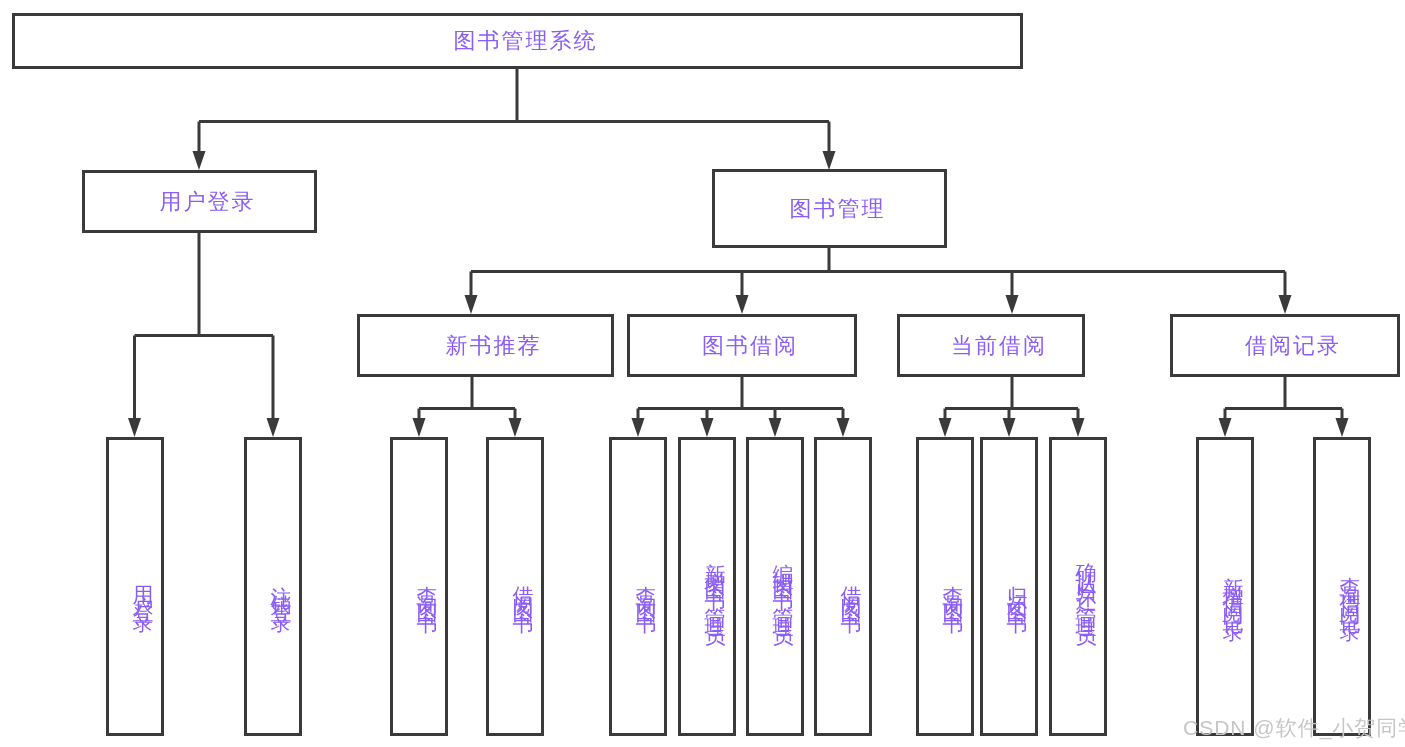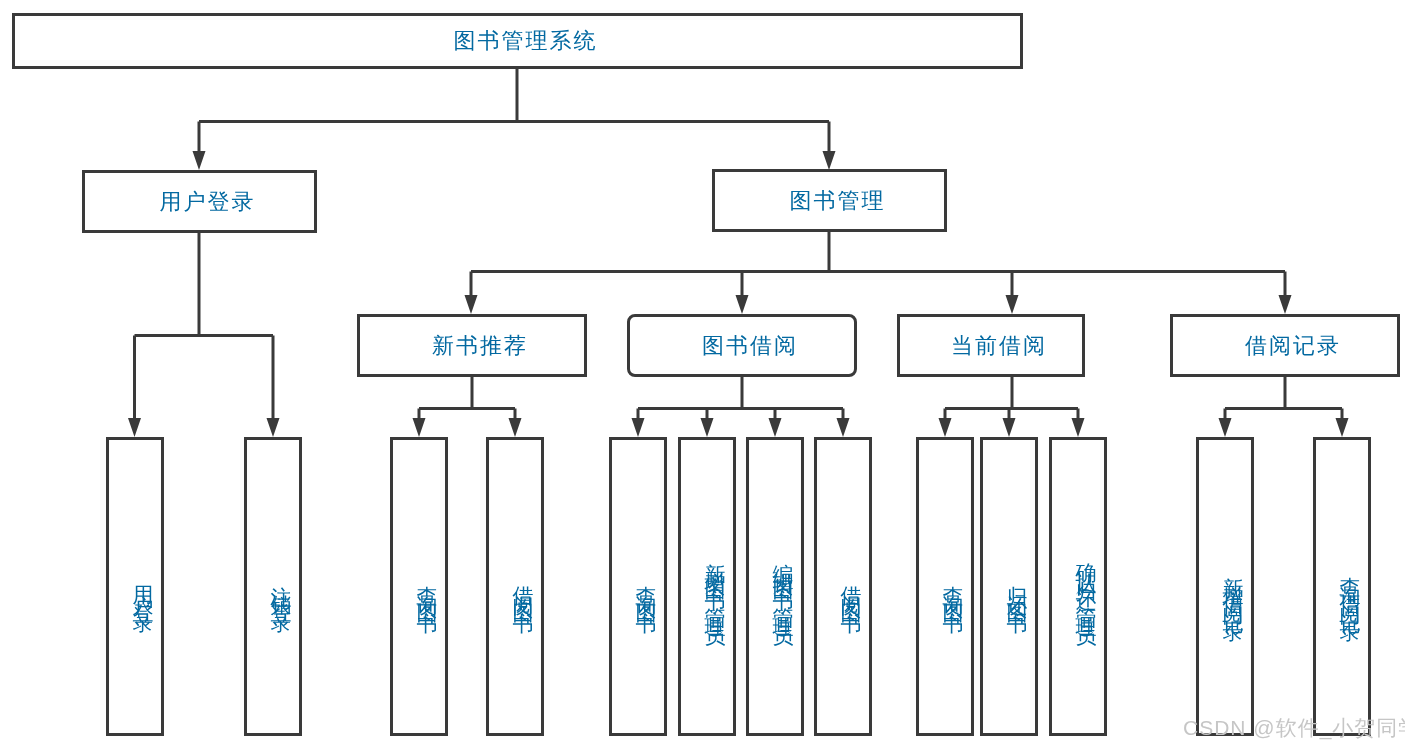--- a/index.html
+++ b/index.html
@@ -21,21 +21,21 @@
     z-index: 1;
   }
   .box {
     position: absolute;
     box-sizing: border-box;
     border: 3px solid #3a3a3a;
     background: #ffffff;
     display: flex;
     align-items: center;
     justify-content: center;
-    color: #0369a1;
+    color: #8b5cf6;
     z-index: 2;
     padding-left: 16px;
   }
   .hbox {
     font-size: 22px;
     letter-spacing: 2px;
     white-space: nowrap;
   }
   .vbox {
     width: 58px;
@@ -54,24 +54,24 @@
     font-size: 21px;
     color: #c6c6c6;
     letter-spacing: 1px;
     white-space: nowrap;
     z-index: 5;
   }
   
   #n-root   { left: 12px;  top: 13px;  width: 1011px; height: 56px; }
   
   #n-user   { left: 82px;  top: 170px; width: 235px; height: 63px; }
-  #n-mgmt   { left: 712px; top: 169px; width: 235px; height: 63px; }
+  #n-mgmt   { left: 712px; top: 169px; width: 235px; height: 79px; }
   
-  #n-rec    { left: 357px; top: 314px; width: 230px; height: 63px; }
-  #n-borrow { left: 627px; top: 314px; width: 230px; height: 63px; border-radius: 8px; }
+  #n-rec    { left: 357px; top: 314px; width: 257px; height: 63px; }
+  #n-borrow { left: 627px; top: 314px; width: 230px; height: 63px; }
   #n-cur    { left: 897px; top: 314px; width: 188px; height: 63px; }
   #n-rcd    { left: 1170px;top: 314px; width: 230px; height: 63px; }
   
   #l-login  { left: 106px; }
   #l-logout { left: 244px; }
   #l-rec-q  { left: 390px; }
   #l-rec-b  { left: 486px; }
   #l-bor-q  { left: 609px; }
   #l-bor-a  { left: 678px; }
   #l-bor-e  { left: 746px; }

